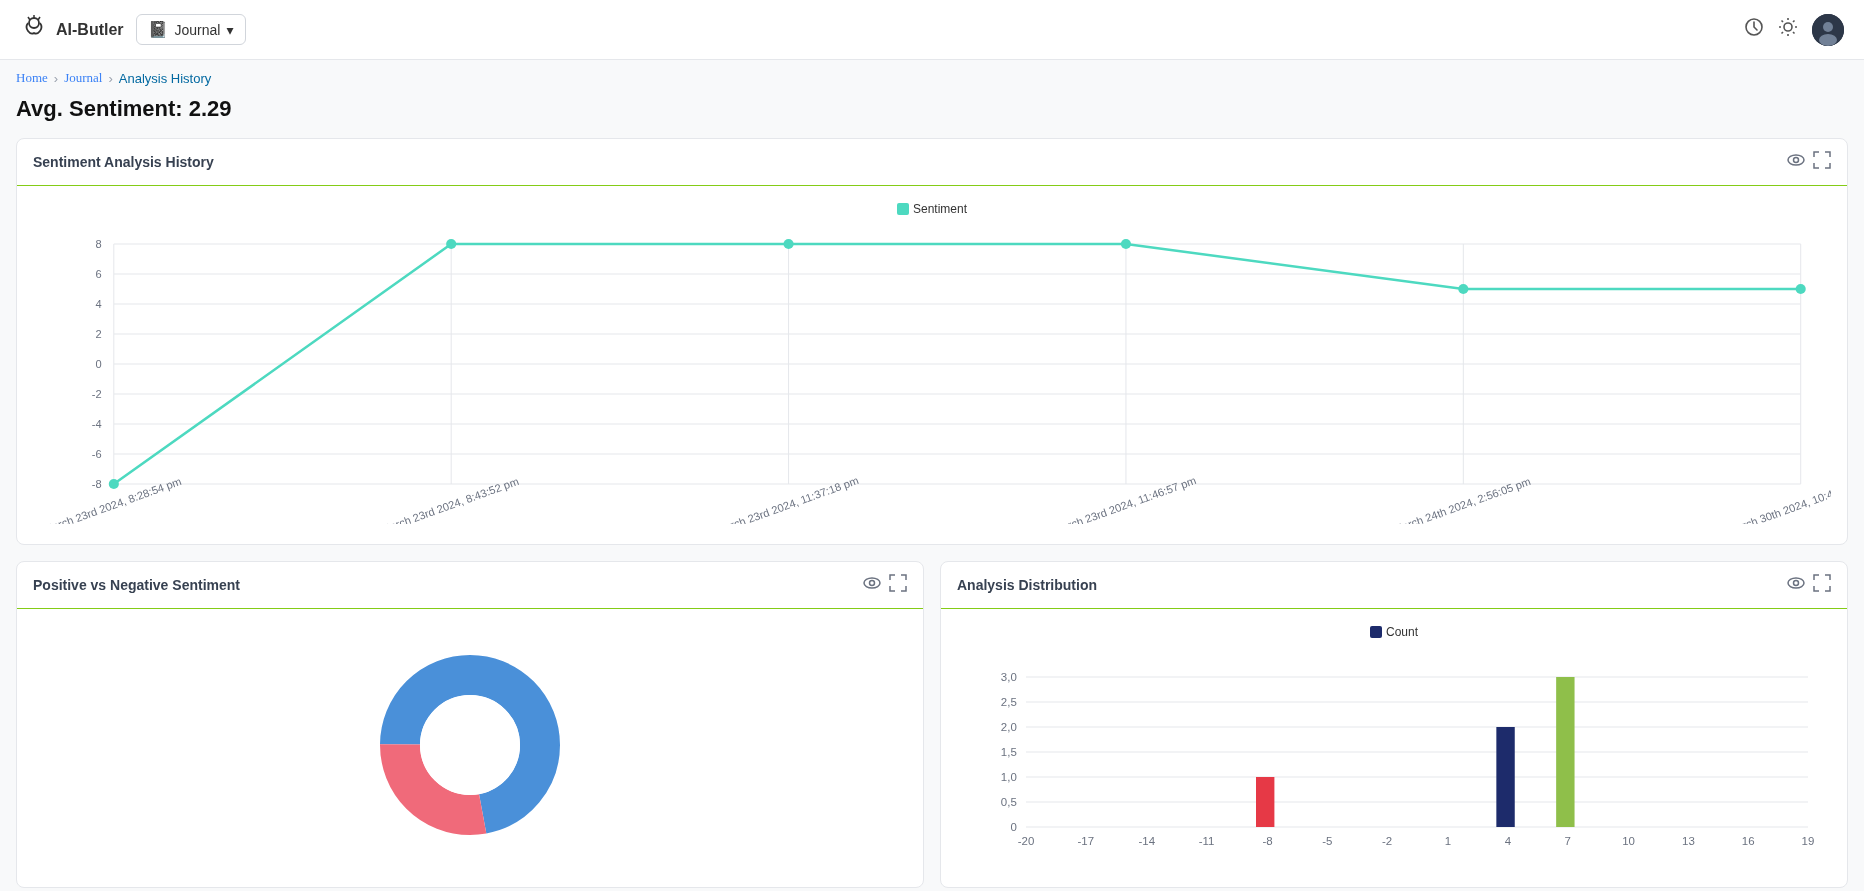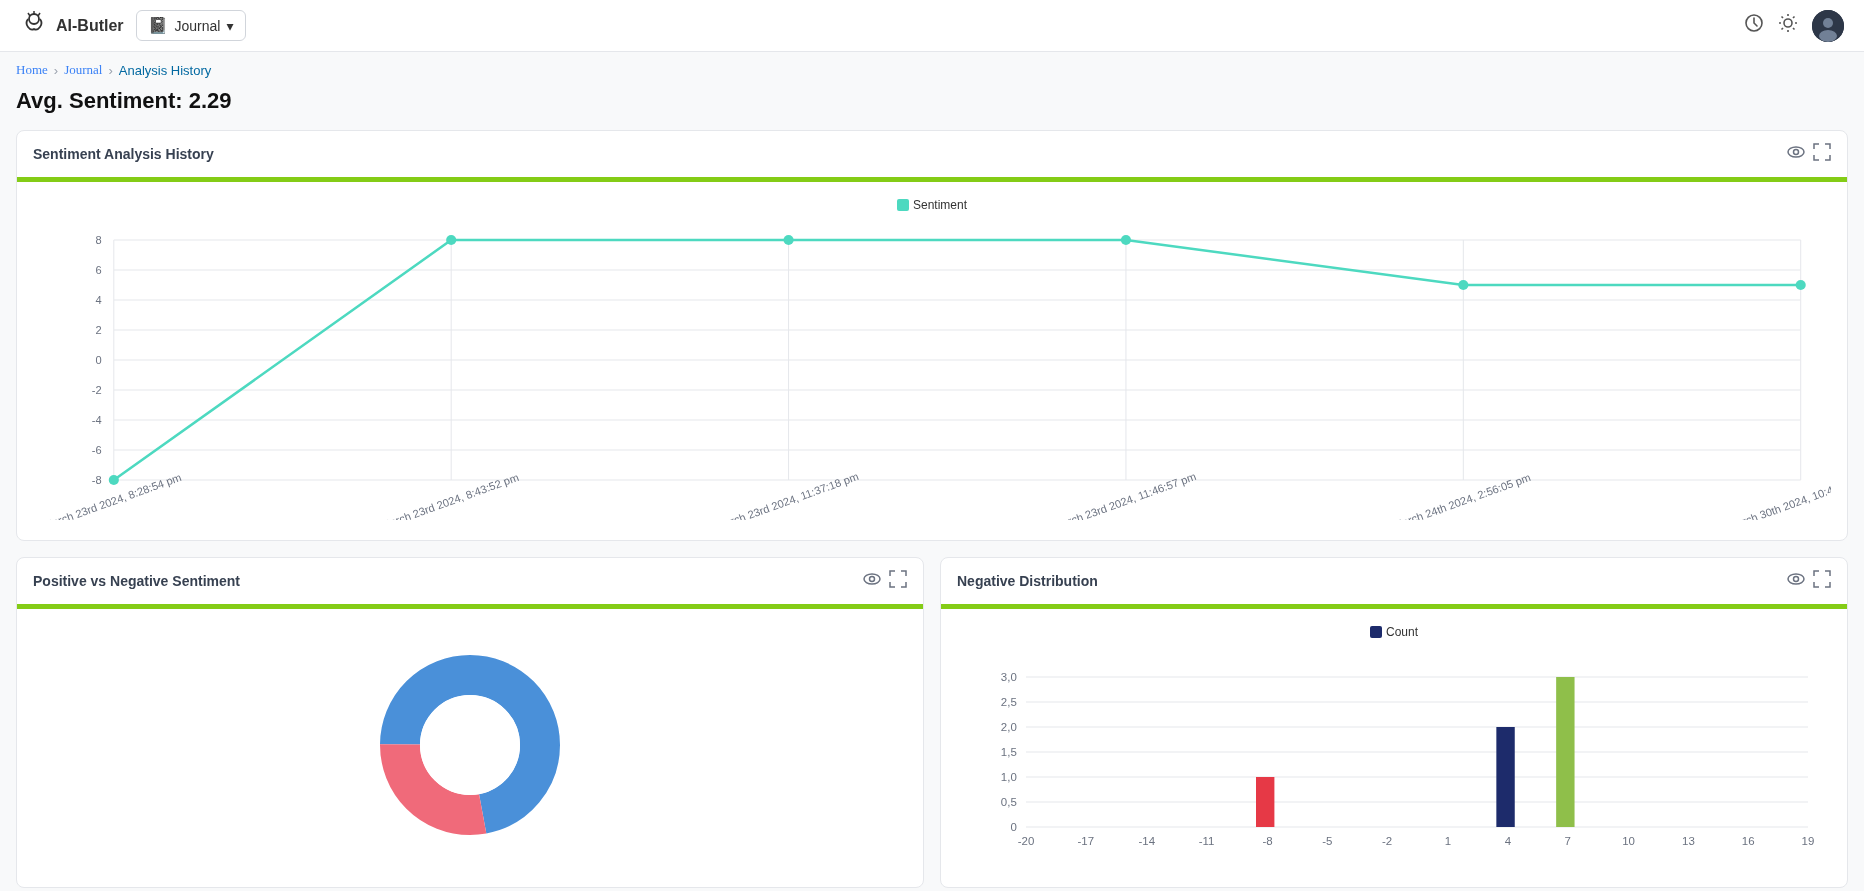--- a/index.html
+++ b/index.html
@@ -1,21 +1,21 @@
 <!DOCTYPE html>
 <html><head>
   <meta charset="utf-8">
   <style>
     * { box-sizing: border-box; margin: 0; padding: 0; }
     body { font-family: -apple-system, BlinkMacSystemFont, 'Segoe UI', sans-serif; background: #f8f9fa; color: #333; }
 
     
     .header {
       display: flex; align-items: center; justify-content: space-between;
-      padding: 0 20px; height: 52px; background: #fff;
+      padding: 0 20px; height: 60px; background: #fff;
       border-bottom: 1px solid #e5e7eb;
     }
     .header-left { display: flex; align-items: center; gap: 12px; }
     .logo { display: flex; align-items: center; gap: 8px; font-weight: 700; font-size: 16px; }
     .logo-icon { font-size: 22px; }
     .journal-selector {
       display: flex; align-items: center; gap: 6px; padding: 5px 12px;
       border: 1px solid #d1d5db; border-radius: 6px; cursor: pointer;
       background: #fff; font-size: 14px;
     }
@@ -36,21 +36,21 @@
     
     .page-title { font-size: 22px; font-weight: 700; padding: 4px 16px 16px; color: #111; }
 
     
     .card {
       background: #fff; border: 1px solid #e5e7eb; border-radius: 8px;
       margin: 0 16px 16px; padding: 0;
     }
     .card-header {
       display: flex; align-items: center; justify-content: space-between;
-      padding: 12px 16px; border-bottom: 5px solid #84cc16;
+      padding: 12px 16px; border-bottom: 1px solid #84cc16;
     }
     .card-title { font-size: 14px; font-weight: 600; color: #374151; }
     .card-actions { display: flex; align-items: center; gap: 8px; }
     .card-action-btn { cursor: pointer; color: #6b7280; font-size: 16px; }
     .card-body { padding: 16px; }
 
     
     .bottom-row { display: flex; gap: 0; margin: 0 16px 16px; }
     .bottom-card {
       background: #fff; border: 1px solid #e5e7eb; border-radius: 8px;
@@ -255,21 +255,21 @@
           <circle cx="100" cy="100" r="70" fill="none" stroke="#4a90d9" stroke-width="40" stroke-dasharray="316.7 123.1" stroke-dashoffset="109.9" transform="rotate(-90 100 100)"></circle>
           <circle cx="100" cy="100" r="70" fill="none" stroke="#f06a7a" stroke-width="40" stroke-dasharray="123.1 316.7" stroke-dashoffset="-206.8" transform="rotate(-90 100 100)"></circle>
           <circle cx="100" cy="100" r="50" fill="white"></circle>
         </svg>
       </div>
     </div>
   </div>
 
   <div class="bottom-card">
     <div class="card-header">
-      <span class="card-title">Negative Distribution</span>
+      <span class="card-title">Analysis Distribution</span>
       <div class="card-actions">
         <span class="card-action-btn">
           <svg width="18" height="18" viewBox="0 0 18 18" fill="none">
             <ellipse cx="9" cy="9" rx="8" ry="5" stroke="#6b7280" stroke-width="1.5" fill="none"></ellipse>
             <circle cx="9" cy="9" r="2.5" stroke="#6b7280" stroke-width="1.5" fill="none"></circle>
           </svg>
         </span>
         <span class="card-action-btn">
           <svg width="18" height="18" viewBox="0 0 18 18" fill="none">
             <polyline points="1,6 1,1 6,1" stroke="#6b7280" stroke-width="1.5" fill="none"></polyline>

